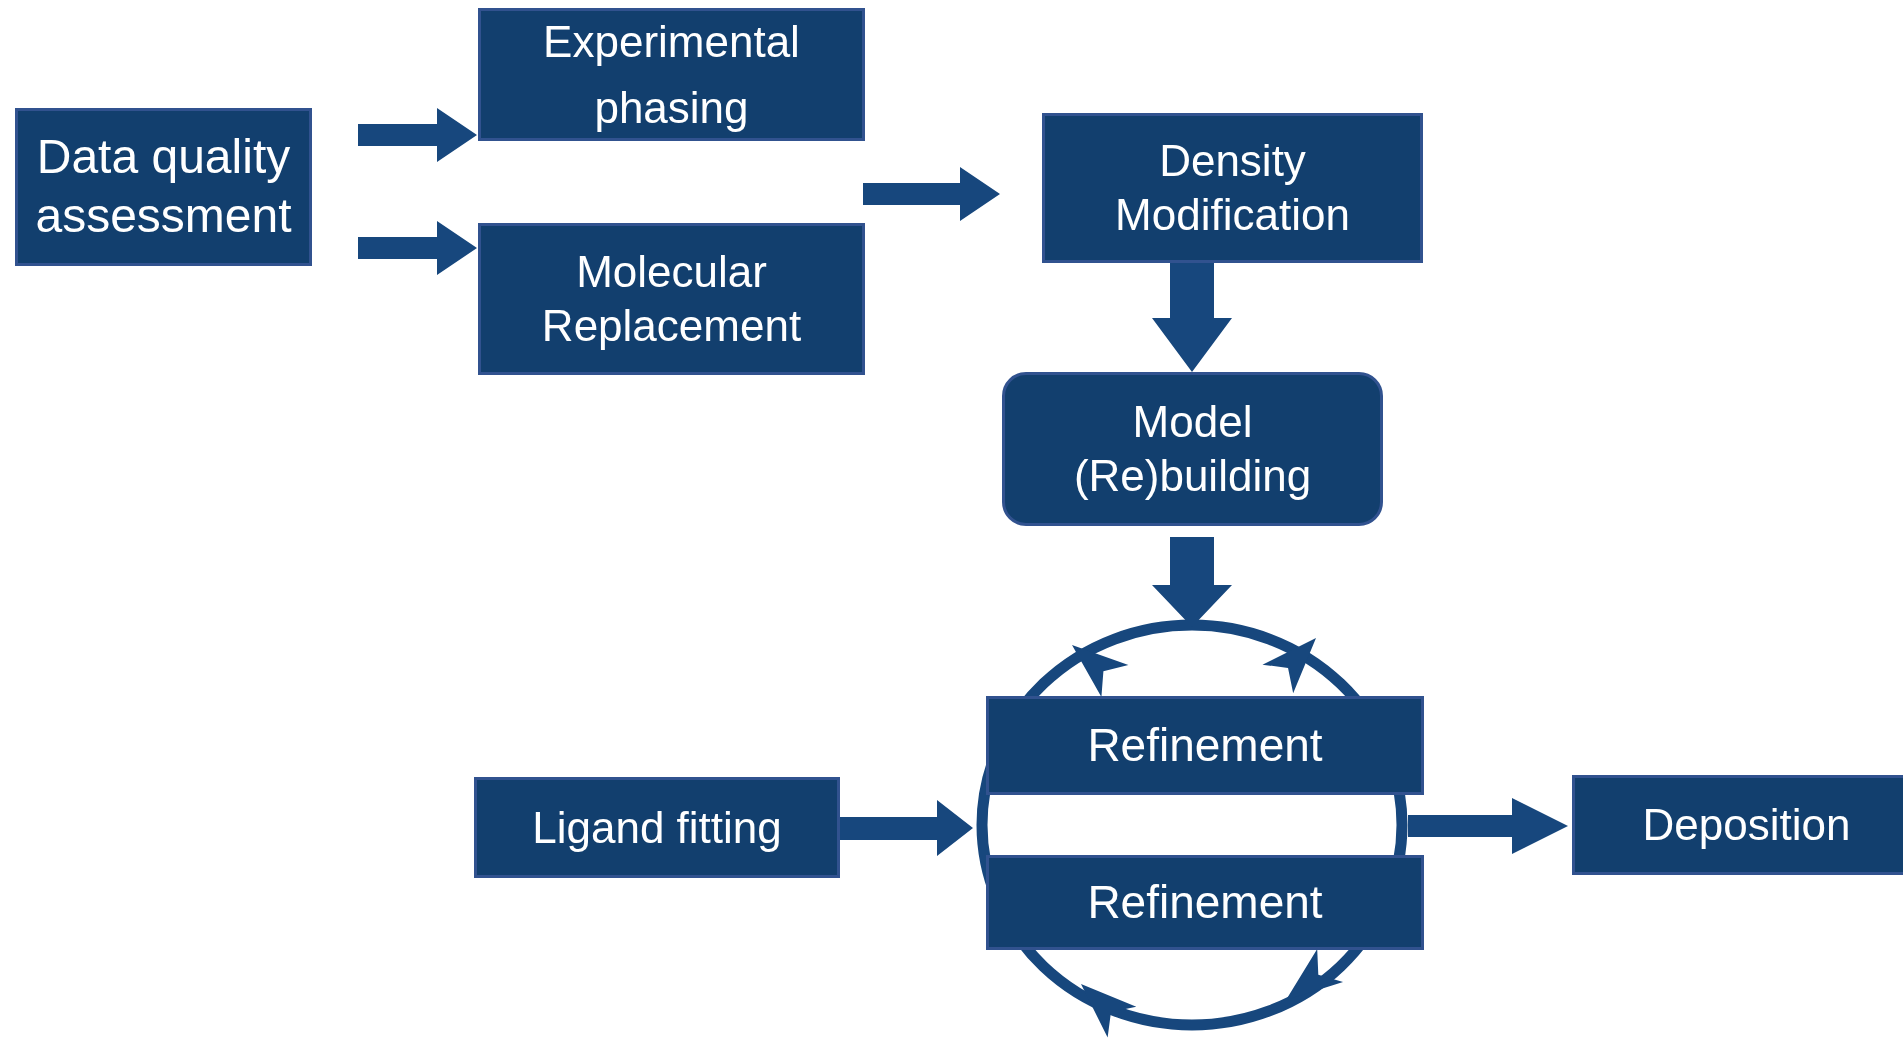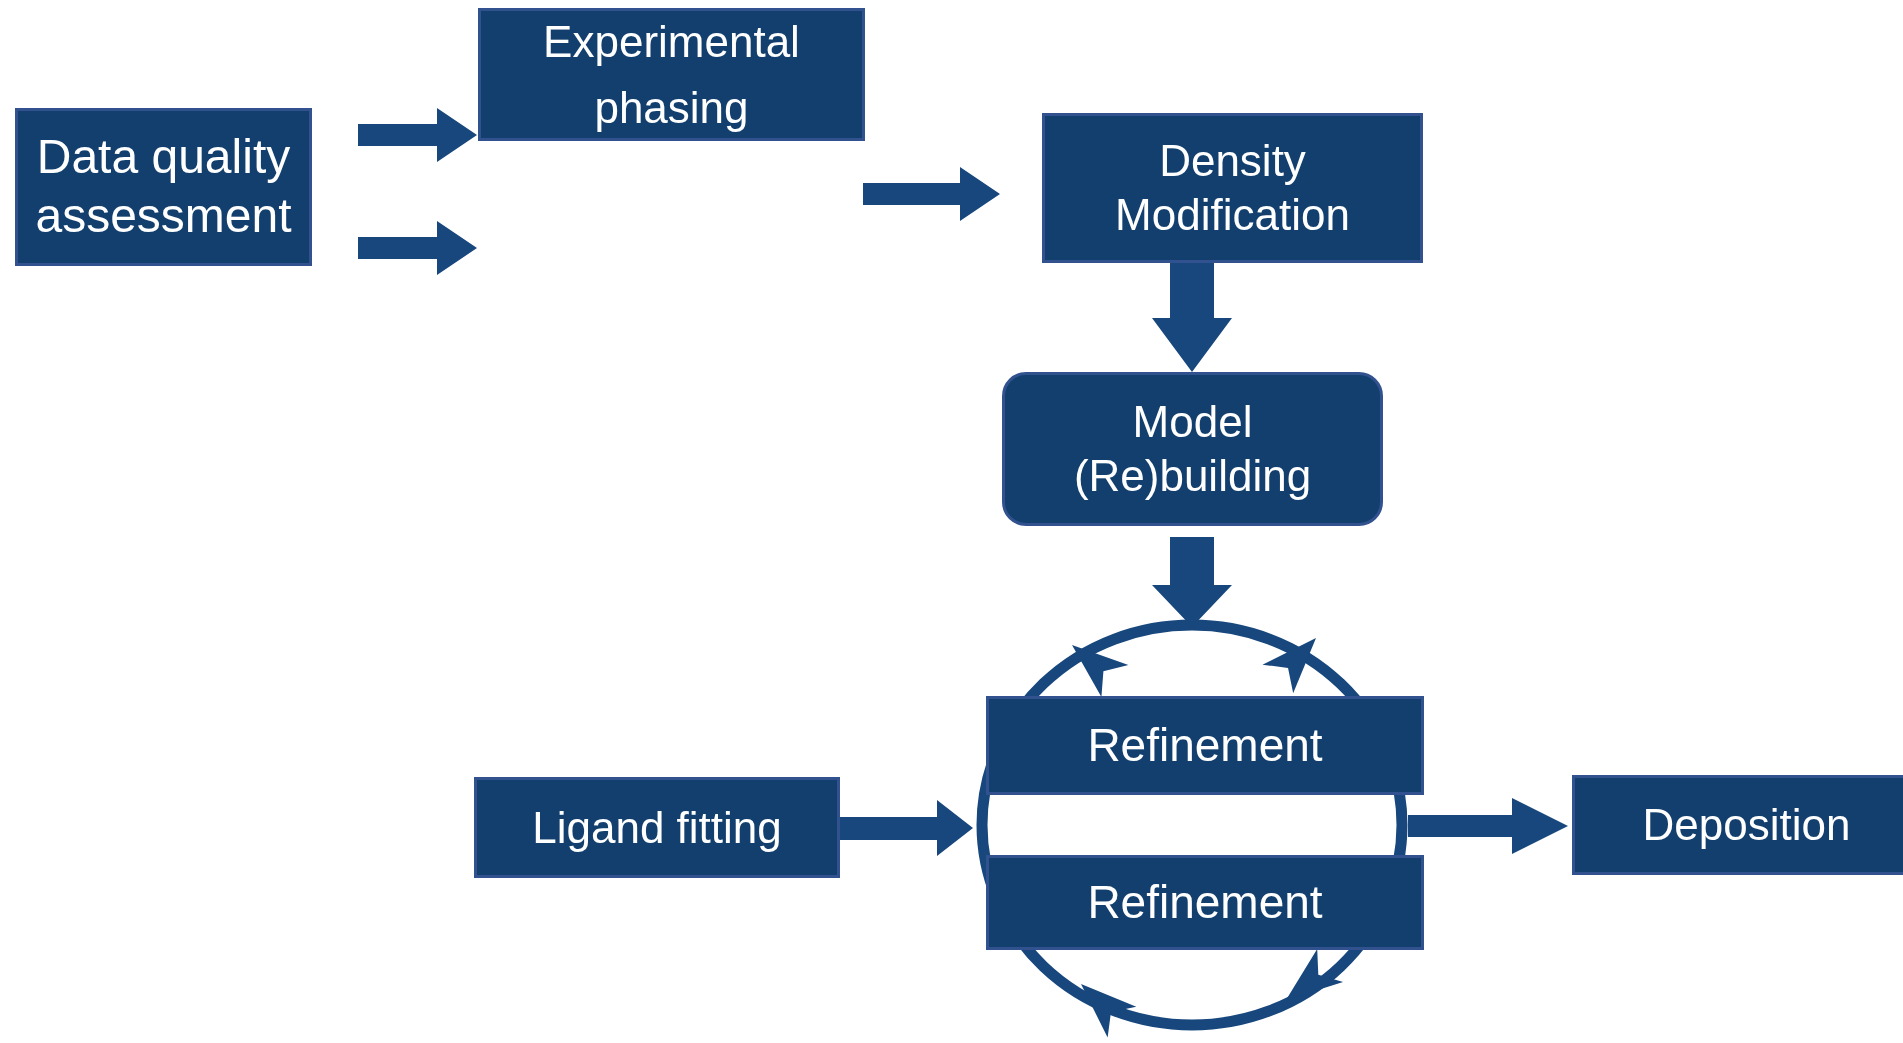--- a/index.html
+++ b/index.html
@@ -70,20 +70,24 @@
   <div class="node fs48" id="n-data-quality">
     <div>Data quality</div>
     <div>assessment</div>
   </div>
 
   <div class="node fs44" id="n-exp-phasing">
     <div>Experimental</div>
     <div>phasing</div>
   </div>
 
+  <div class="node fs44" id="n-mol-replacement">
+    <div>Molecular</div>
+    <div>Replacement</div>
+  </div>
 
   <div class="node fs44" id="n-density-mod">
     <div>Density</div>
     <div>Modification</div>
   </div>
 
   <div class="node fs44" id="n-model-rebuilding">
     <div>Model</div>
     <div>(Re)building</div>
   </div>

